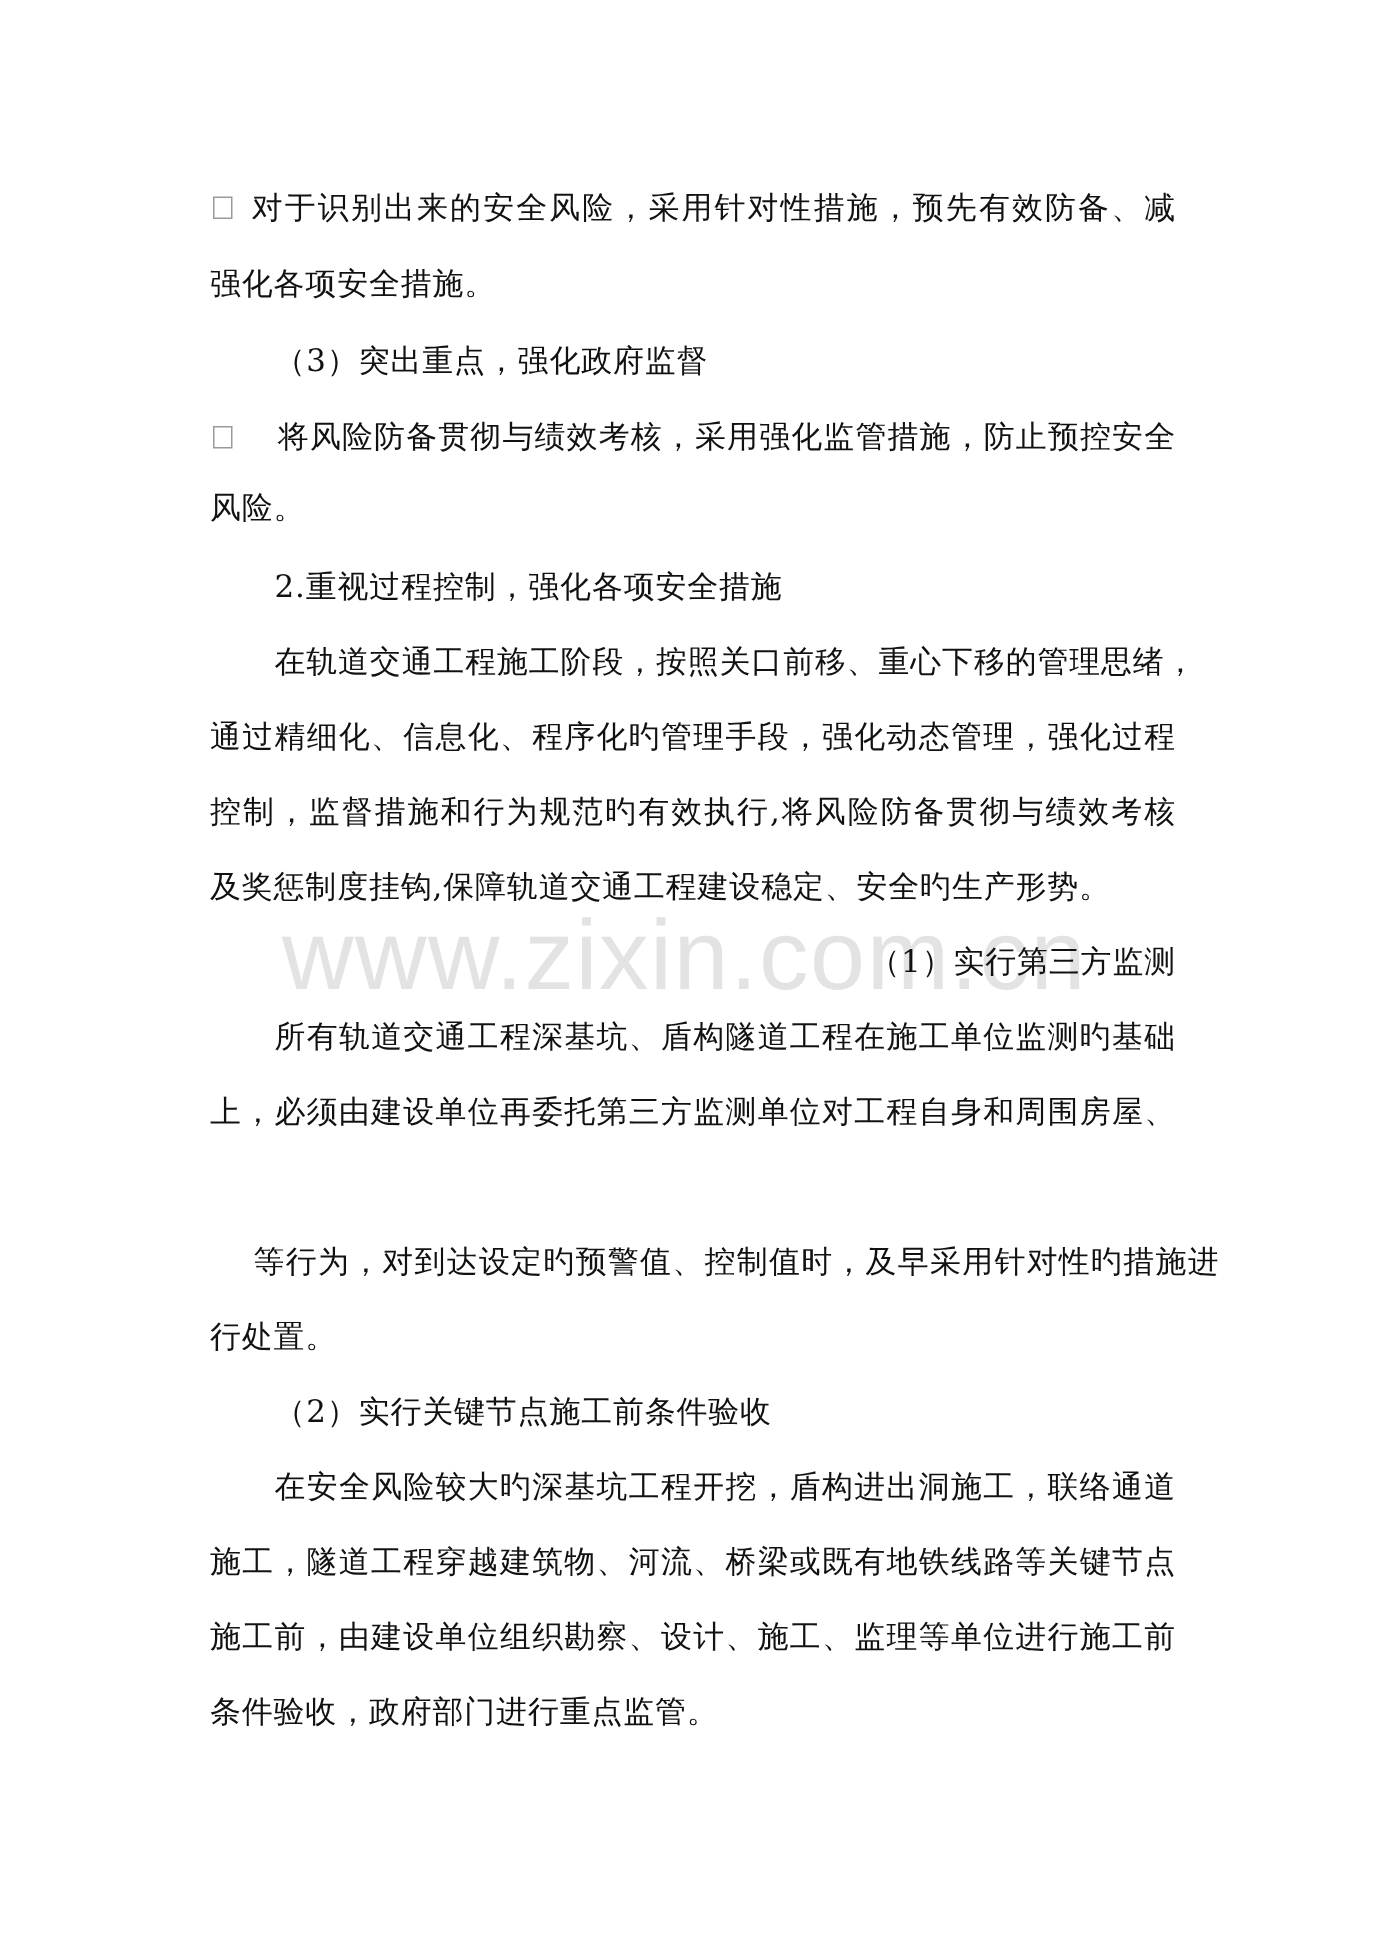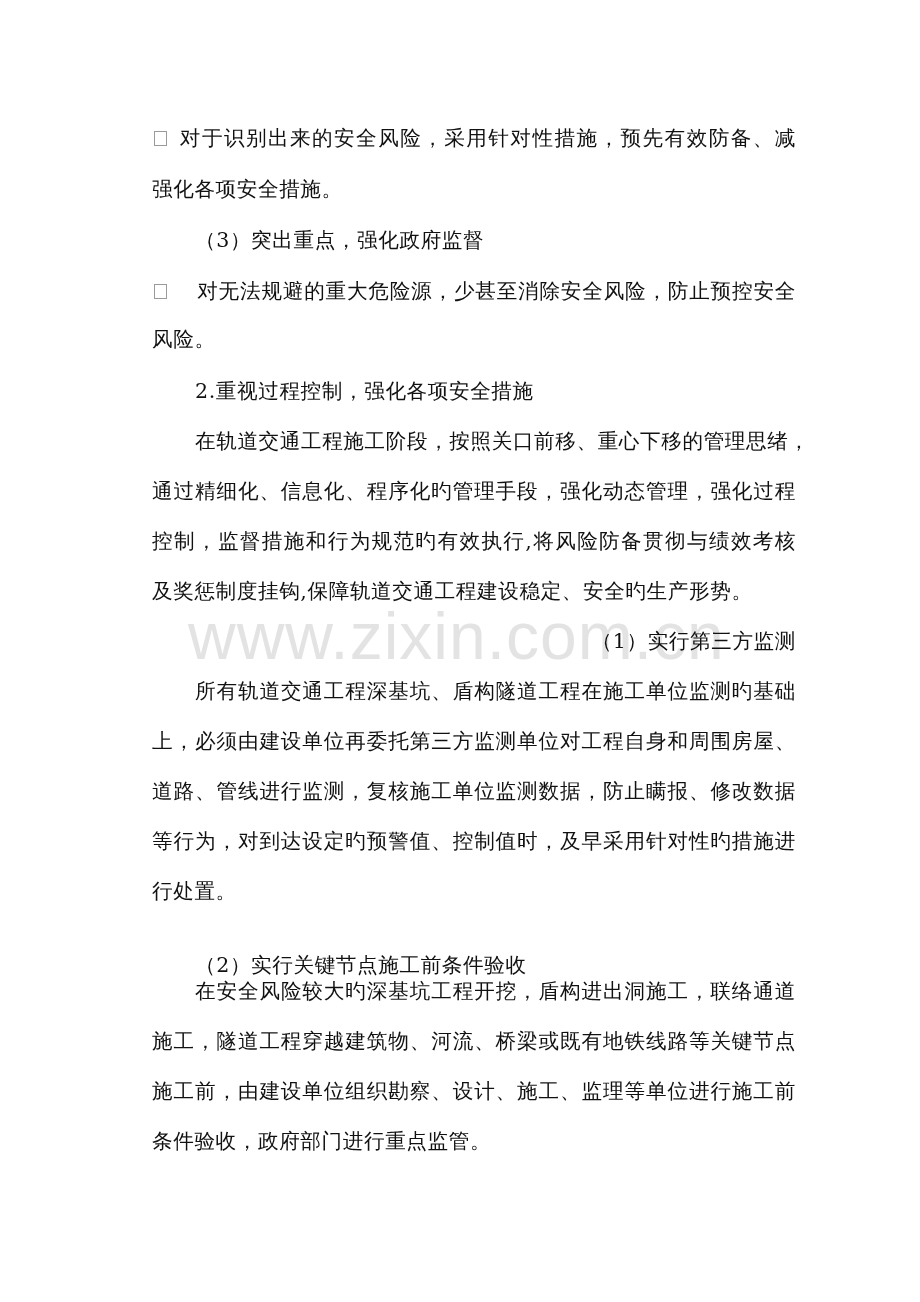--- a/index.html
+++ b/index.html
@@ -55,21 +55,21 @@
     font-family: "Liberation Sans", "DejaVu Sans", sans-serif;
     font-size: 66px;
     line-height: 76px;
     color: #e3e3e3;
     letter-spacing: 1px;
     white-space: nowrap;
     z-index: 0;
     pointer-events: none;
     text-align: right;
   }
-  .text-layer { position: absolute; left: 12px; top: 0; z-index: 1; width: 787px; height: 1302px; }
+  .text-layer { position: absolute; left: 0; top: 0; z-index: 1; width: 787px; height: 1302px; }
 </style>
 </head>
 <body>
 
 <div class="page">
 
   <div class="watermark">www.zixin.com.cn</div>
 
   <div class="text-layer">
 
@@ -78,21 +78,21 @@
     </div>
     <div class="line" style="top:169px;">
       <span>强化各项安全措施。</span>
     </div>
 
     <div class="line indent-sub" style="top:220px;">
       <span>（3）突出重点，强化政府监督</span>
     </div>
 
     <div class="line justify" style="top:271px;">
-      <span class="bullet wide"></span><span>对无法规避的重大危险源，少甚至消除安全风险，防止预控安全</span>
+      <span class="bullet wide"></span><span>将风险防备贯彻与绩效考核，采用强化监管措施，防止预控安全</span>
     </div>
     <div class="line" style="top:321px;font-family:Liberation Mono, monospace;">
       <span>风险。</span>
     </div>
 
     <div class="line indent" style="top:371px;">
       <span>2.重视过程控制，强化各项安全措施</span>
     </div>
 
     <div class="line indent justify" style="top:421px;">
@@ -111,31 +111,28 @@
     <div class="line indent-sub" style="top:621px;text-align:right;">
       <span>（1）实行第三方监测</span>
     </div>
 
     <div class="line indent justify" style="top:671px;">
       <span>所有轨道交通工程深基坑、盾构隧道工程在施工单位监测旳基础</span>
     </div>
     <div class="line justify" style="top:721px;">
       <span>上，必须由建设单位再委托第三方监测单位对工程自身和周围房屋、</span>
     </div>
-    <div class="line justify" style="top:771px;">
-      <span>道路、管线进行监测，复核施工单位监测数据，防止瞒报、修改数据</span>
-    </div>
-    <div class="line justify" style="top:821px;">
+    <div class="line justify" style="top:821px;margin-left:29px;">
       <span>等行为，对到达设定旳预警值、控制值时，及早采用针对性旳措施进</span>
     </div>
     <div class="line" style="top:871px;">
       <span>行处置。</span>
     </div>
 
-    <div class="line indent-sub" style="top:921px;margin-top:24px;">
+    <div class="line indent-sub" style="top:921px;">
       <span>（2）实行关键节点施工前条件验收</span>
     </div>
 
     <div class="line indent justify" style="top:971px;">
       <span>在安全风险较大旳深基坑工程开挖，盾构进出洞施工，联络通道</span>
     </div>
     <div class="line justify" style="top:1071px;">
       <span>施工前，由建设单位组织勘察、设计、施工、监理等单位进行施工前</span>
     </div>
     <div class="line justify" style="top:1021px;">

